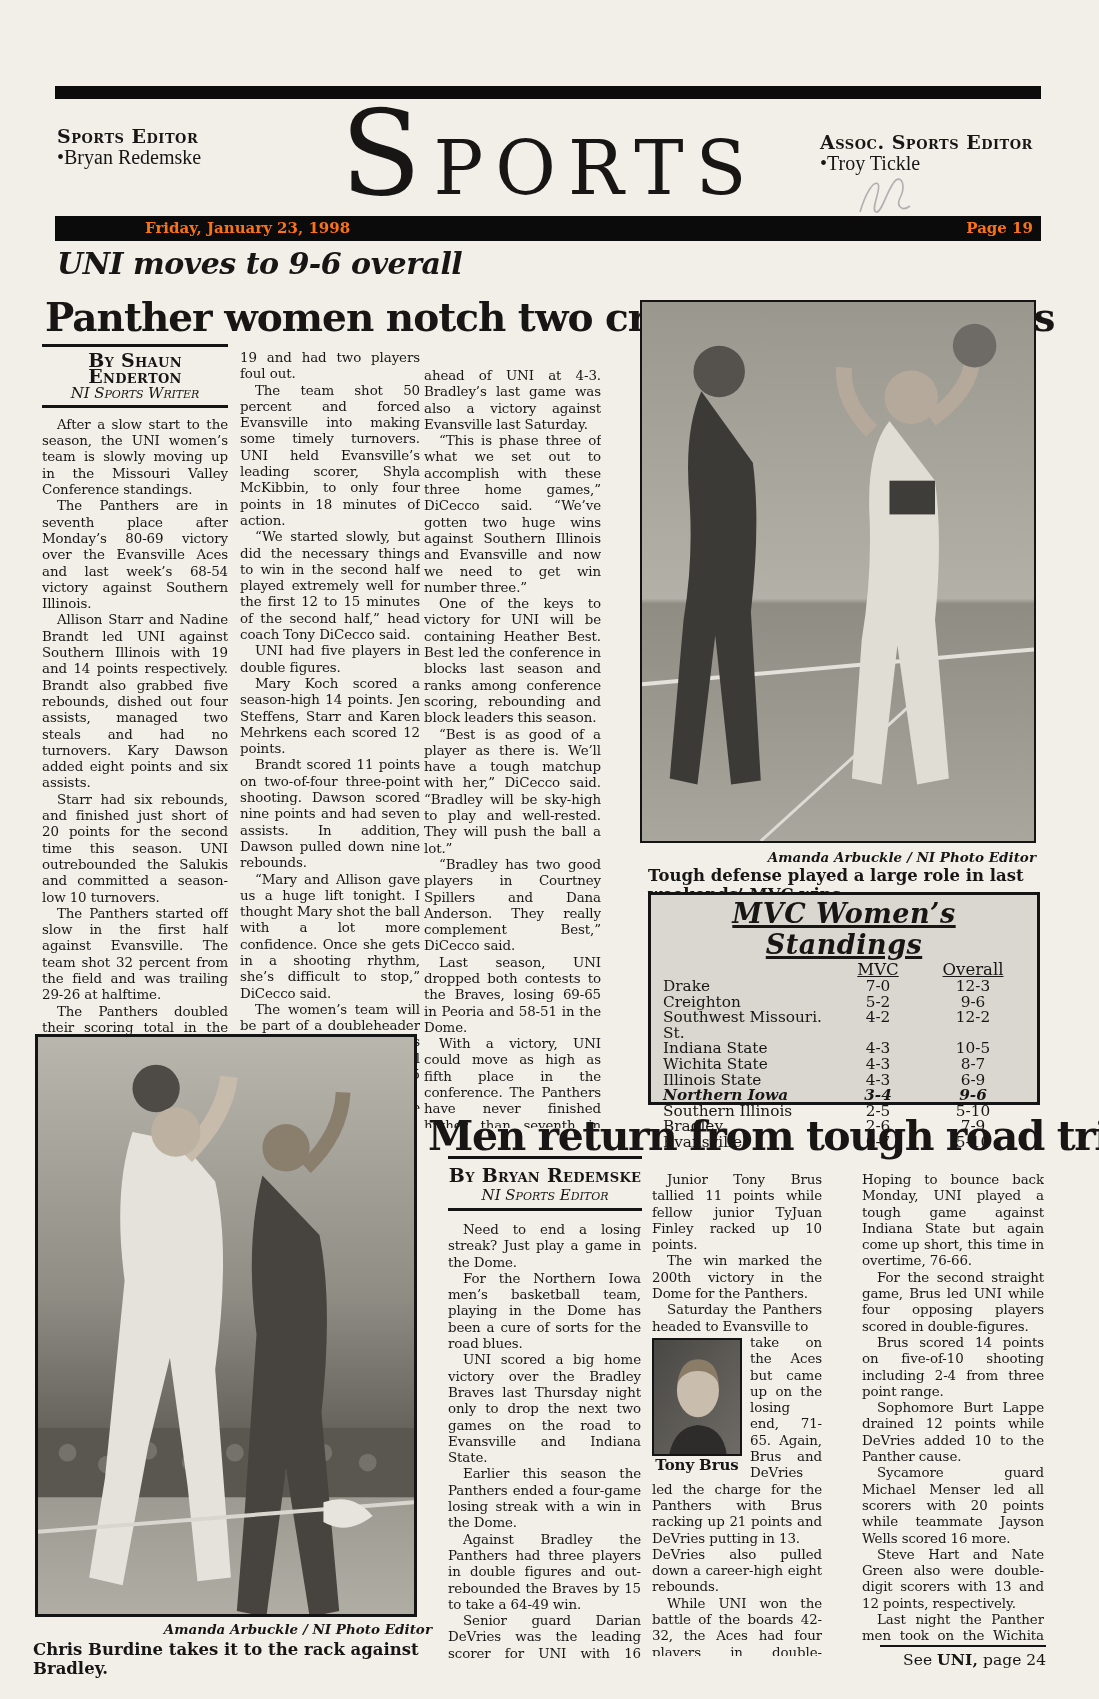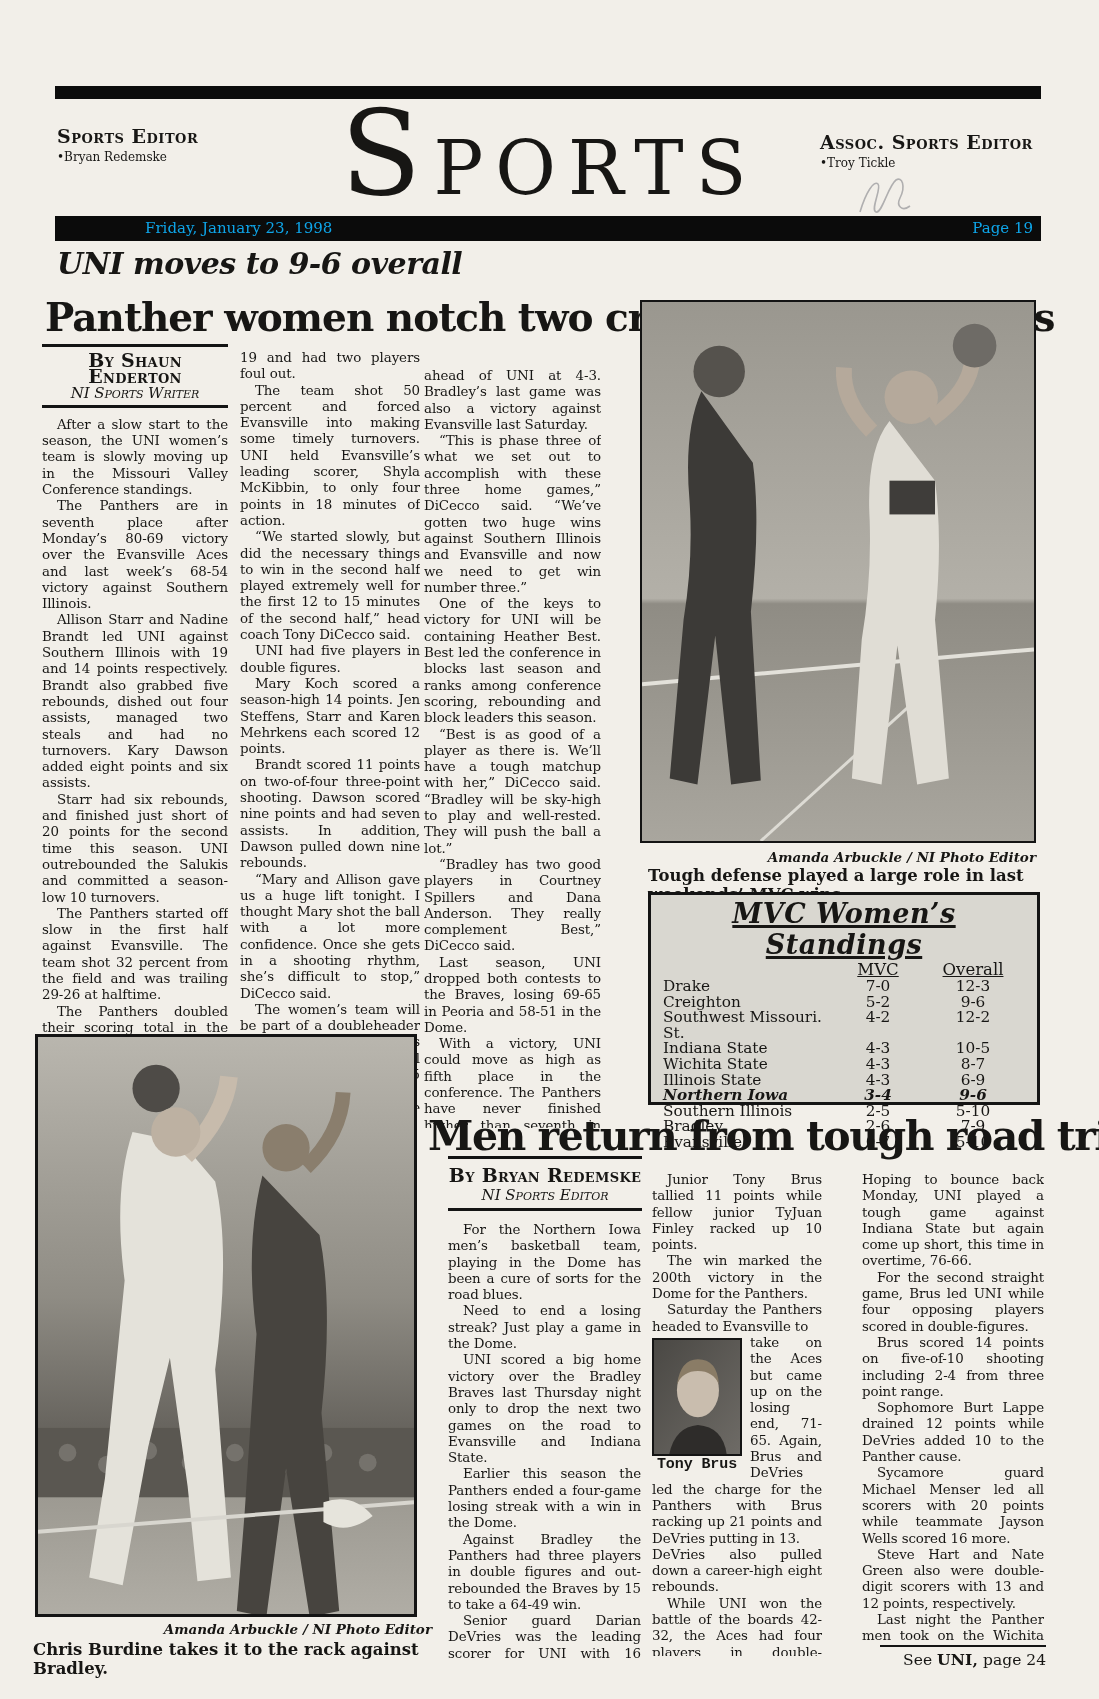--- a/index.html
+++ b/index.html
@@ -7,32 +7,32 @@
     position:relative; width:1099px; height:1699px; margin:0 auto;
     background:#f2efe9; color:#171614; overflow:hidden;
     font-family:"DejaVu Serif", serif;
   }
   .rule-top { position:absolute; left:55px; width:986px; top:86px; height:13px; background:#0c0c0c; }
 
   
   .mast-left  { position:absolute; left:57px;  top:126px; }
   .mast-right { position:absolute; left:820px; top:132px; }
   .mast-role  { font-variant:small-caps; font-weight:bold; font-size:19px; line-height:20px; letter-spacing:.5px; }
-  .mast-name  { font-size:12px; line-height:23px; }
+  .mast-name  { font-size:20px; line-height:23px;font-family:Liberation Serif, serif; }
   .mast-center {
     position:absolute; left:0; width:1099px; top:92px; text-align:center;
     font-size:74px; line-height:1.05; letter-spacing:12px; font-weight:500;
   }
   .mast-center::first-letter { font-size:118px; }
   .pen-mark { position:absolute; left:852px; top:172px; opacity:.65; }
 
   
   .date-bar {
     position:absolute; left:55px; width:986px; top:216px; height:25px; background:#0b0b0b;
-    color:#0ea5e9; font-weight:normal; font-size:15px; line-height:25px;
+    color:#f97316; font-weight:bold; font-size:15px; line-height:25px;
   }
   .date-bar .d { position:absolute; left:90px; }
   .date-bar .p { position:absolute; right:8px; }
 
   .kicker { position:absolute; left:57px; top:246px; font-size:30px; font-weight:bold; font-style:italic; letter-spacing:-.5px; }
   .headline1 { position:absolute; left:45px; width:955px; top:294px; text-align:center; font-size:39px; font-weight:bold; letter-spacing:-1px; white-space:nowrap; }
 
   
   .byline-block { border-top:3px solid #141414; border-bottom:3px solid #141414; text-align:center; padding:5px 0 4px; margin-bottom:9px; }
   .byline-name  { font-variant:small-caps; font-weight:bold; font-size:19px; letter-spacing:.3px; }
@@ -69,21 +69,21 @@
   .st-row { display:grid; grid-template-columns:1fr 86px 104px; font-size:15.3px; line-height:15.6px; }
   .st-row .c1, .st-row .c2 { text-align:center; }
   .st-row.hl { font-weight:bold; font-style:italic; }
 
   
   .headline2 { position:absolute; left:428px; top:1112px; width:660px; font-size:41px; font-weight:bold; letter-spacing:-1.5px; white-space:nowrap; }
   .men-byline { position:absolute; left:448px; top:1156px; width:194px; }
   .mcol1 { left:448px; top:1222px; width:193px; height:436px; }
   .mcol2 { left:652px; top:1172px; width:170px; height:484px; }
   .mcol3 { left:862px; top:1172px; width:182px; height:470px; }
-  .brus-float { float:left; width:90px; margin:3px 8px 0 0;font-family:Liberation Mono, monospace; }
+  .brus-float { float:left; width:90px; margin:3px 8px 0 0; }
   .brus-photo { width:90px; height:118px; }
   .brus-cap { font-weight:bold; font-size:15px; text-align:center; text-indent:0; line-height:18px; }
   .jump { position:absolute; left:880px; top:1645px; width:166px; text-align:right;
           border-top:2px solid #141414; padding-top:3px; font-size:15.5px; }
   .jump b { letter-spacing:.2px; }
 </style>
 </head>
 <body>
 
 <div class="page">
@@ -234,22 +234,22 @@
       </div>
   </div>
 
   <div class="headline2">Men return from tough road trip</div>
   <div class="men-byline byline-block">
     <div class="byline-name">By Bryan Redemske</div>
     <div class="byline-title">NI Sports Editor</div>
   </div>
 
   <div class="col mcol1">
+      <p>Need to end a losing streak? Just play a game in the Dome.</p>
       <p>For the Northern Iowa men’s basketball team, playing in the Dome has been a cure of sorts for the road blues.</p>
-      <p>Need to end a losing streak? Just play a game in the Dome.</p>
       <p>UNI scored a big home victory over the Bradley Braves last Thursday night only to drop the next two games on the road to Evansville and Indiana State.</p>
       <p>Earlier this season the Panthers ended a four-game losing streak with a win in the Dome.</p>
       <p>Against Bradley the Panthers had three players in double figures and out-rebounded the Braves by 15 to take a 64-49 win.</p>
       <p>Senior guard Darian DeVries was the leading scorer for UNI with 16 points.</p>
     </div>
 
   <div class="col mcol2">
     <div>
         <p>Junior Tony Brus tallied 11 points while fellow junior TyJuan Finley racked up 10 points.</p>
         <p>The win marked the 200th victory in the Dome for the Panthers.</p>

